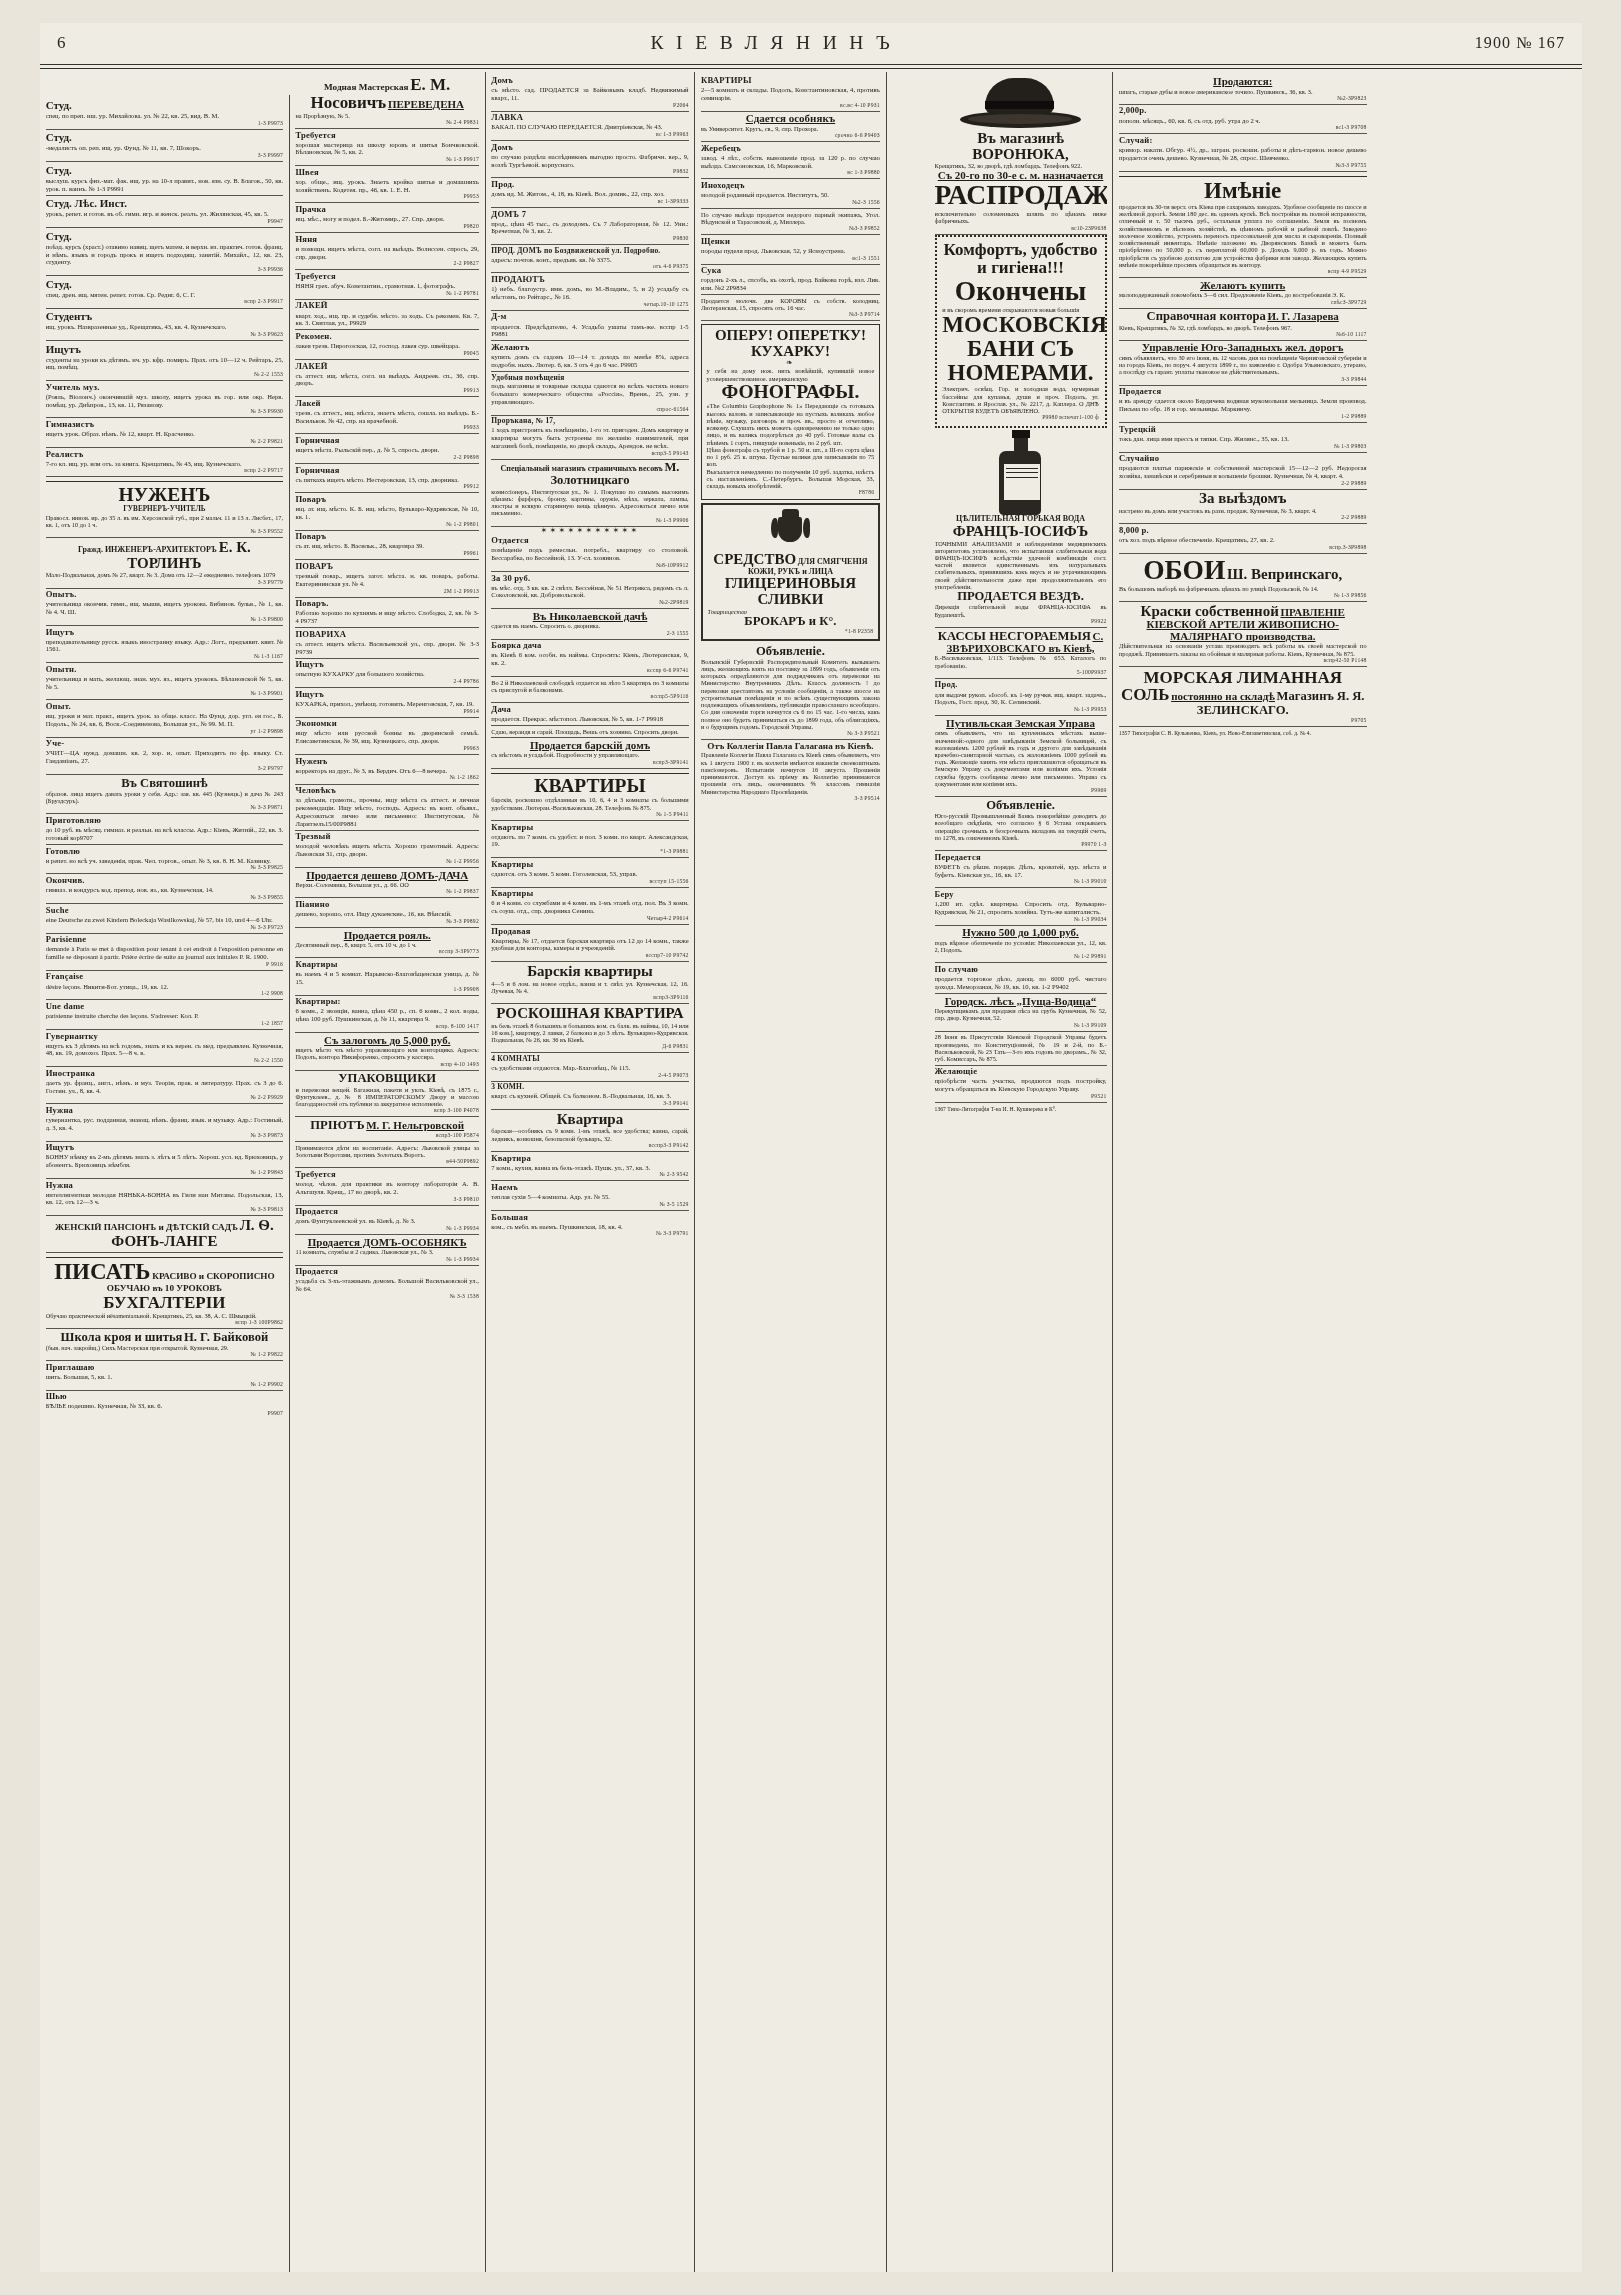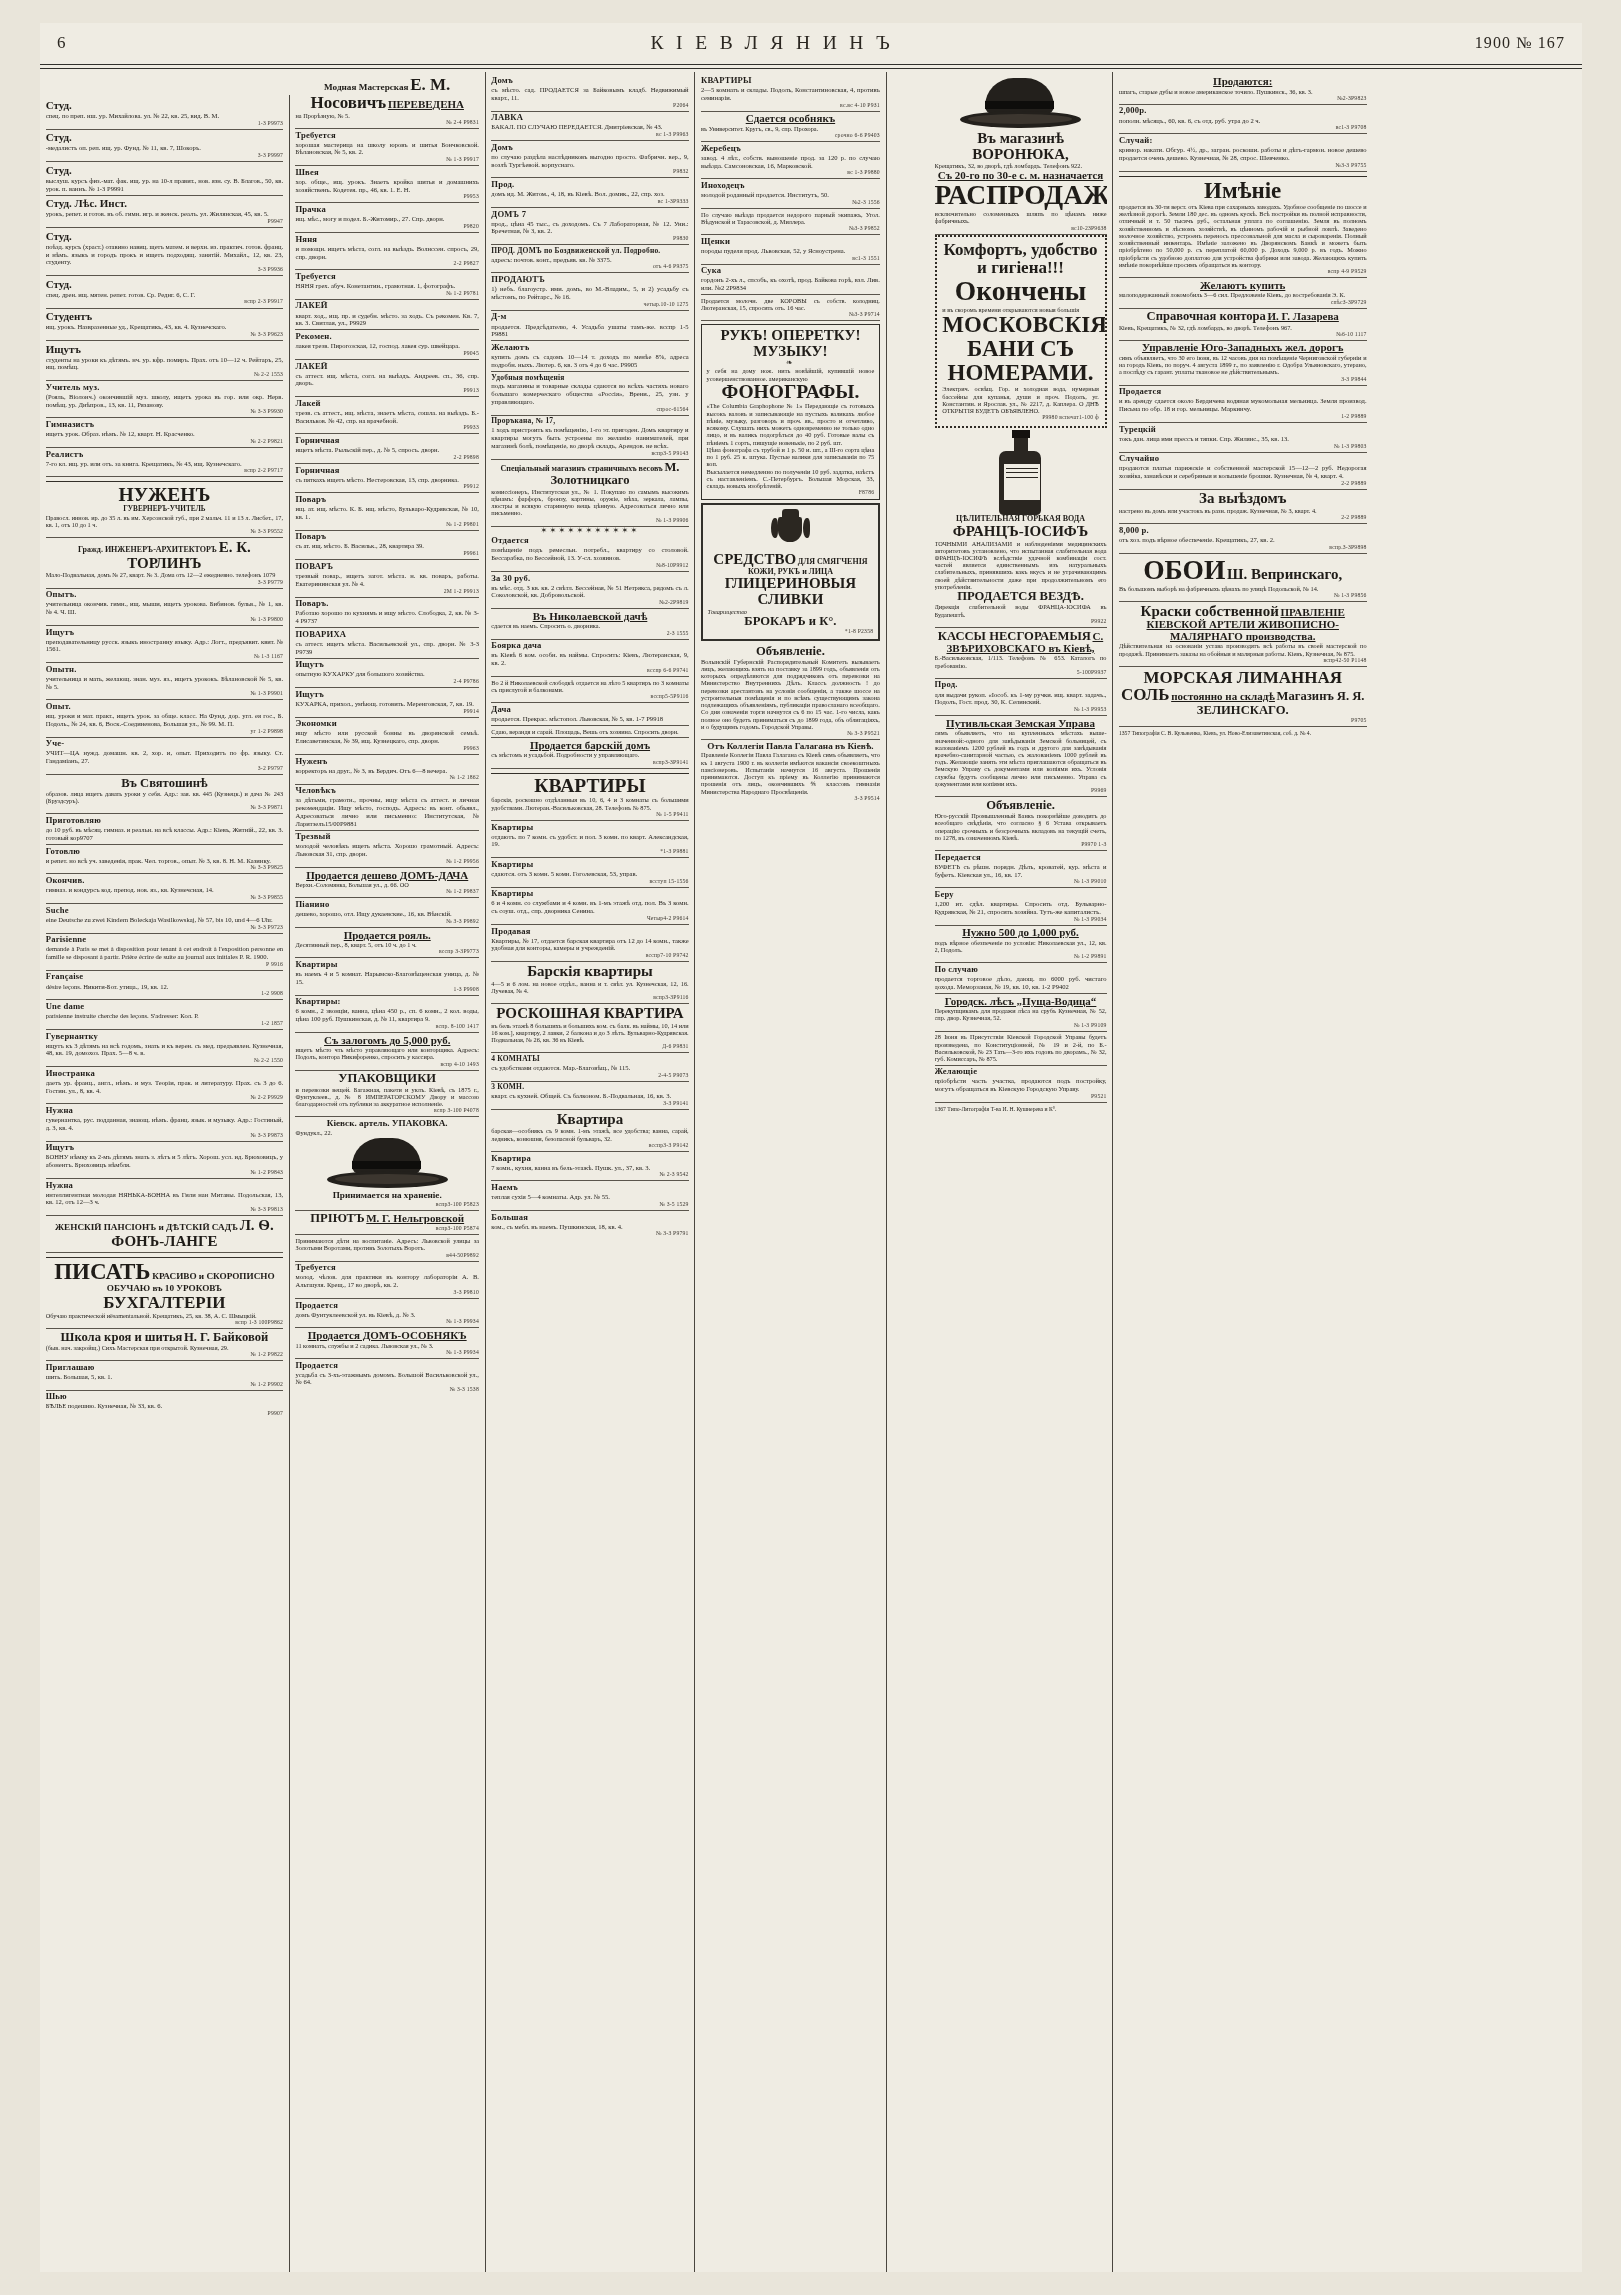--- a/index.html
+++ b/index.html
@@ -472,34 +472,20 @@
         <span class="body small">ищетъ мѣсто чть мѣсто управляющаго или конторщика. Адресъ: Подолъ, контора Никифоренко, спросить у кассира.</span>
         <span class="ref">вспр 4-10 1493</span>
       </div>
 
       <div class="ad center">
         <span class="disp-title t22">УПАКОВЩИКИ</span>
         <span class="body small just">и перевозки вещей. Багажная, пакети и уклъ. Кіевѣ, съ 1875 г., Фунтуклеев., д. № 8 ИМПЕРАТОРСКОМУ Двору и массою благодарностей отъ публики за аккуратное исполненіе.</span>
         <span class="ref">вспр 3-100 Р4078</span>
       </div>
 
-      <div class="ad center">
-        <span class="disp-title t16">Кіевск. артель. УПАКОВКА.</span>
-        <span class="body small">Фундукл., 22.</span>
-        <div class="hat-wrap">
-          <div class="hat">
-            <div class="crown"></div>
-                <div class="band"></div>
-                <div class="brim"></div>
-                <div class="brim2"></div>
-          </div>
-        </div>
-        <span class="disp-title t16">Принимается на храненіе.</span>
-        <span class="ref">вспр3-100 Р5823</span>
-      </div>
 
       <div class="ad center">
         <span class="disp-title t22">ПРІЮТЪ</span>
         <span class="disp-title t19">М. Г. Нельгровской</span>
         <span class="ref">вспр3-100 Р5874</span>
       </div>
 
       <div class="ad center">
             <span class="body small">Принимаются дѣти на воспитаніе. Адресъ: Львовской улицы за Золотыми Воротами, противъ Золотыхъ Воротъ.</span>
             <span class="ref">в44-50Р9892</span>
@@ -723,21 +709,21 @@
             <span class="hd">Сука</span>
             <span class="body">гордонъ 2-хъ л., спсобъ, къ охотѣ, прод. Байкова горѣ, взл. Лив. или. №2 2Р9834</span>
             <span class="ref"></span>
           </div>
       <div class="ad center">
             <span class="body small">Продается молочн. две КОРОВЫ съ собств. колодниц. Лютеранская, 15, спросить отъ. 16 час.</span>
             <span class="ref">№3-3 Р9714</span>
           </div>
 
       <div class="ad center box">
-        <span class="disp-title t26">РУКЪ! ОПЕРЕТКУ! МУЗЫКУ!</span>
+        <span class="disp-title t26">ОПЕРУ! ОПЕРЕТКУ! КУХАРКУ!</span>
         <div class="ornament">❧</div>
         <span class="body small just">у себя на дому нож. нить новѣйшій, купившій новое усовершенствованное. американскую</span>
         <span class="disp-title t34">ФОНОГРАФЫ.</span>
         <span class="body small just">«The Columbia Graphophone № 1» Передающіе съ готовыхъ высокъ валовъ и записывающіе на пустыхъ валикахъ любое пѣніе, музыку, разговоръ и проч. яв., просто и отчетливо, всякому. Слушать нихъ можетъ одновременно не только одно лицо, и въ валикъ подогрѣться до 40 руб. Готовые валы съ пѣніемъ 1 сортъ, пишущіе новенькіе, по 2 руб. шт.</span>
         <span class="body small just">Цѣна фонографа съ трубой и 1 р. 50 и. шт., а ІІІ-го сорта цѣна по 1 руб. 25 к. штука. Пустые валики для записыванія по 75 коп.</span>
         <span class="body small just">Высылается немедленно по полученіи 10 руб. задатка, наѣстъ съ наставленіемъ. С.-Петербургъ. Большая Морская, 33, складъ новыхъ изобрѣтеній.</span>
         <span class="ref">F8786</span>
       </div>
 
       <div class="ad center box dbl">

